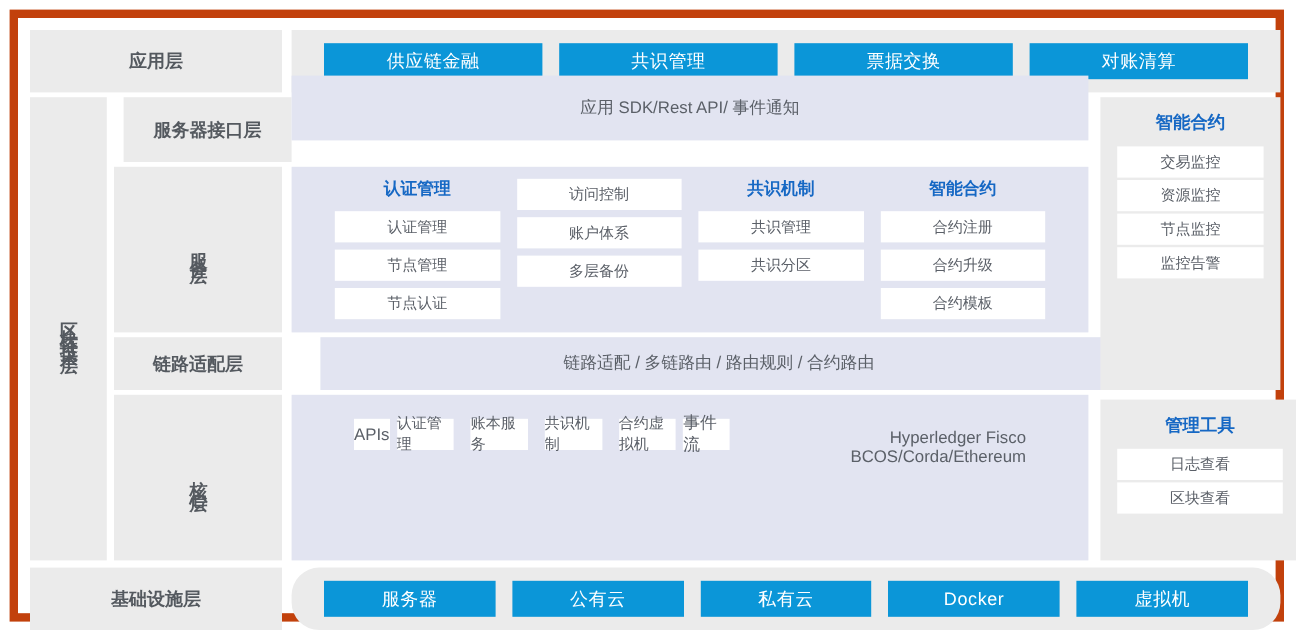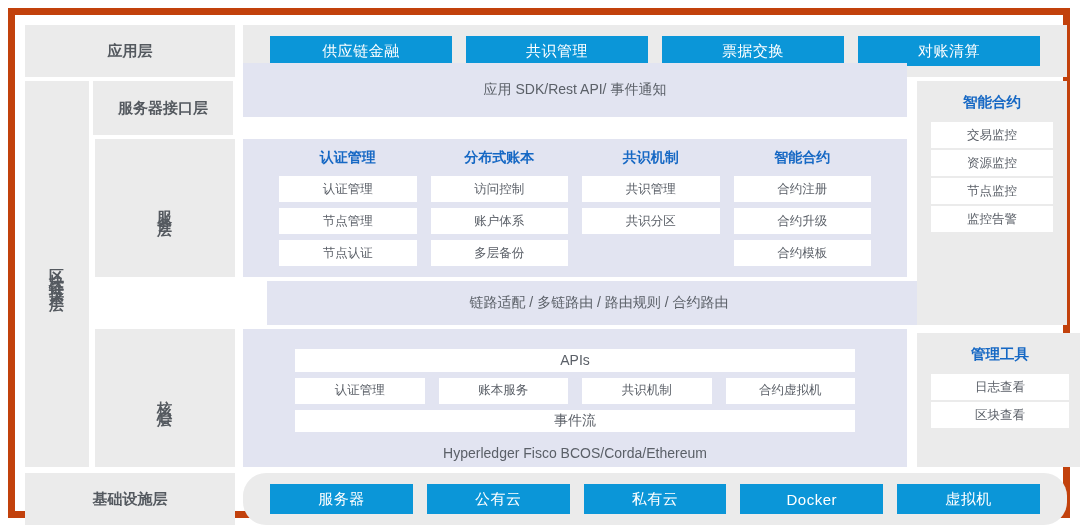--- a/index.html
+++ b/index.html
@@ -94,21 +94,21 @@
   .abs { position: absolute; }
 
   
   #app-label      { left: 10px;  top: 10px;  width: 210px; height: 52px; }
   #app-strip      { left: 228px; top: 10px;  width: 824px; height: 52px; }
 
   
   #spine          { left: 10px;  top: 66px;  width: 64px;  height: 386px; }
 
   
-  #l-iface        { left: 78px;  top: 66px;  width: 140px; height: 54px; }
+  #l-iface        { left: 88px;  top: 66px;  width: 140px; height: 54px; }
   #l-service      { left: 80px;  top: 124px; width: 140px; height: 138px; }
   #l-adapter      { left: 80px;  top: 266px; width: 140px; height: 44px; }
   #l-core         { left: 80px;  top: 314px; width: 140px; height: 138px; }
 
   
   #c-iface        { left: 228px; top: 48px;  width: 664px; height: 54px; }
   #c-service      { left: 228px; top: 124px; width: 664px; height: 138px; }
   #c-adapter      { left: 228px; top: 266px; width: 664px; height: 44px; margin-left: 24px; }
   #c-core         { left: 228px; top: 314px; width: 664px; height: 138px; }
 
@@ -143,27 +143,27 @@
   .svc-col .colhead { margin-bottom: 3px; }
   .svc-col .whitebox { height: 26px; }
   .svc-spacer { height: 26px; }
 
   
   .core-wrap {
     height: 100%;
     padding: 20px 52px 6px 52px;
     box-sizing: border-box;
     display: flex;
-    flex-direction: column;
+    flex-direction: row;
     gap: 6px;
   }
   .core-wide { height: 26px; font-size: 14px; }
   .core-mid { display: flex; gap: 14px; }
   .core-mid .whitebox { flex: 1 1 0; height: 26px; }
-  .core-foot { font-size: 14px; color: #5b6068; text-align: center; padding-top: 7px; }
+  .core-foot { font-size: 14px; color: #5b6068; text-align: right; padding-top: 7px; }
 
   
   .panel-inner {
     height: 100%;
     padding: 12px 14px;
     box-sizing: border-box;
     display: flex;
     flex-direction: column;
   }
   .panel-inner .panelhead { margin-bottom: 10px; }
@@ -192,41 +192,43 @@
   </div>
 
   <div class="abs grey center" id="l-iface">
     <span class="layerlabel">服务器接口层</span>
   </div>
 
   <div class="abs grey center" id="l-service">
     <span class="layerlabel vert">服务层</span>
   </div>
 
+  <div class="abs grey center" id="l-adapter">
+    <span class="layerlabel">链路适配层</span>
+  </div>
 
   <div class="abs grey center" id="l-core">
     <span class="layerlabel vert">核心层</span>
   </div>
 
   <div class="abs lav center" id="c-iface">
     <span class="widetext">应用 SDK/Rest API/ 事件通知</span>
   </div>
 
   <div class="abs lav" id="c-service">
     <div class="svc-cols">
 
       <div class="svc-col">
         <div class="colhead">认证管理</div>
         <div class="whitebox">认证管理</div>
         <div class="whitebox">节点管理</div>
         <div class="whitebox">节点认证</div>
       </div>
 
       <div class="svc-col">
-        <div class="colhead">分布式账本</div>
         <div class="whitebox">访问控制</div>
         <div class="whitebox">账户体系</div>
         <div class="whitebox">多层备份</div>
       </div>
 
       <div class="svc-col">
         <div class="colhead">共识机制</div>
         <div class="whitebox">共识管理</div>
         <div class="whitebox">共识分区</div>
         <div class="svc-spacer"></div>

